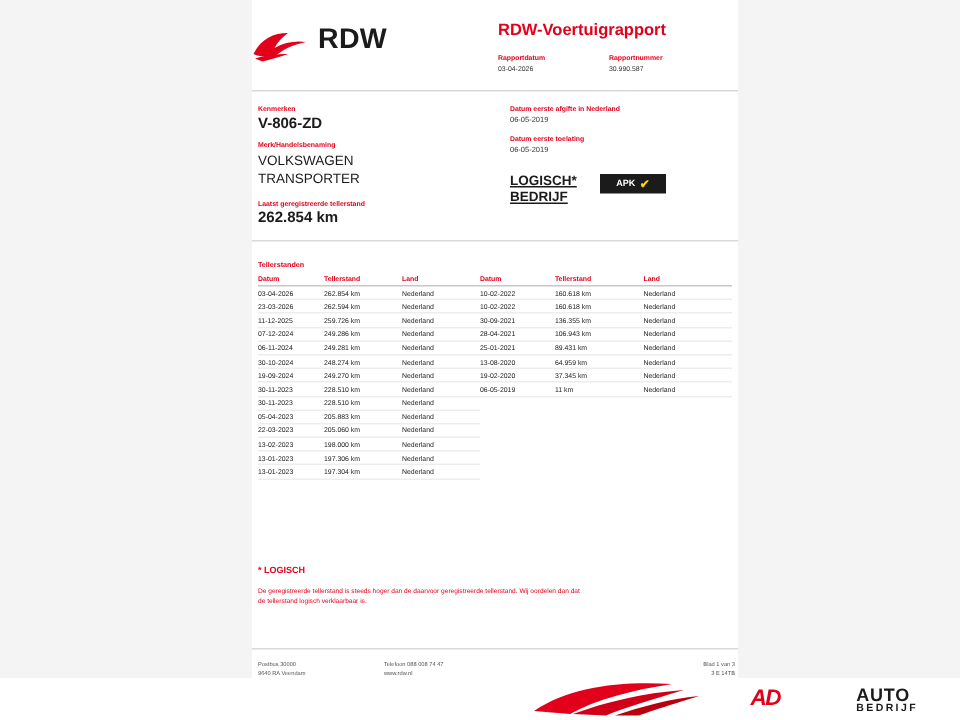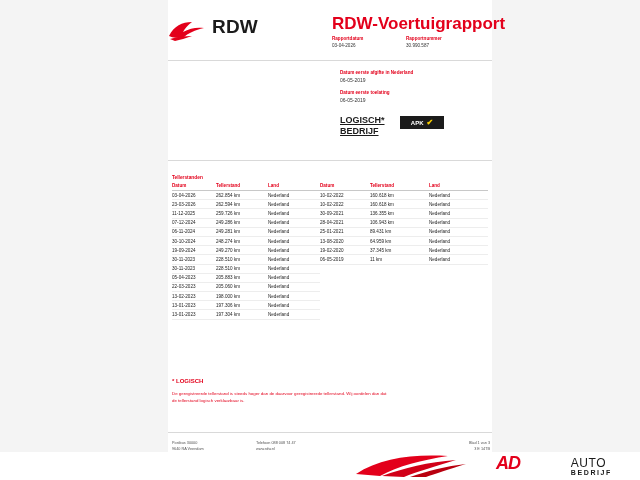--- a/index.html
+++ b/index.html
@@ -52,21 +52,21 @@
     position: absolute;
     left: 44px; top: 0px;
     font-size: 19px;
     font-weight: bold;
     color: #1b1b1b;
     letter-spacing: 0.2px;
   }
   .report-title {
     position: absolute;
     left: 332px; top: 14px;
-    font-size: 17px;
+    font-size: 11px;
     font-weight: bold;
     color: #e3001b;
   }
   .meta {
     position: absolute;
     left: 332px; top: 36px;
     font-size: 4.6px;
     color: #e3001b;
     font-weight: bold;
   }
@@ -227,34 +227,34 @@
     overflow: hidden;
   }
   .swoosh {
     position: absolute;
     right: 168px; bottom: 2px;
     width: 120px; height: 24px;
   }
   .ad-text {
     position: absolute;
     right: 120px; bottom: 6px;
-    font-size: 18px;
+    font-size: 15px;
     font-weight: bold;
     font-style: italic;
     color: #e3001b;
     letter-spacing: -1px;
   }
   .auto-block {
     position: absolute;
     right: 28px; bottom: 2px;
     line-height: 10px;
   }
   .auto-1 {
     font-size: 12px;
-    font-weight: normal;
+    font-weight: bold;
     color: #1b1b1b;
     letter-spacing: 0.5px;
   }
   .auto-2 {
     font-size: 7px;
     font-weight: bold;
     color: #1b1b1b;
     letter-spacing: 1.6px;
   }
 </style>
@@ -284,20 +284,29 @@
       </div>
       <div class="meta-col">
         <div>Rapportnummer</div>
         <div class="meta-val">30.990.587</div>
       </div>
     </div>
   </div>
 
   <div class="hr-top"></div>
 
+  <div class="vblock">
+    <div class="lbl">Kenmerken</div>
+    <div class="plate">V-806-ZD</div>
+    <div class="lbl">Merk/Handelsbenaming</div>
+    <div class="bigval">VOLKSWAGEN</div>
+    <div class="bigval" style="margin-bottom:8px;">TRANSPORTER</div>
+    <div class="lbl">Laatst geregistreerde tellerstand</div>
+    <div class="km">262.854 km</div>
+  </div>
 
   <div class="rblock">
     <div class="lbl">Datum eerste afgifte in Nederland</div>
     <div class="val">06-05-2019</div>
     <div class="lbl">Datum eerste toelating</div>
     <div class="val">06-05-2019</div>
   </div>
 
   <div class="verdict">
     <div>LOGISCH*</div>

